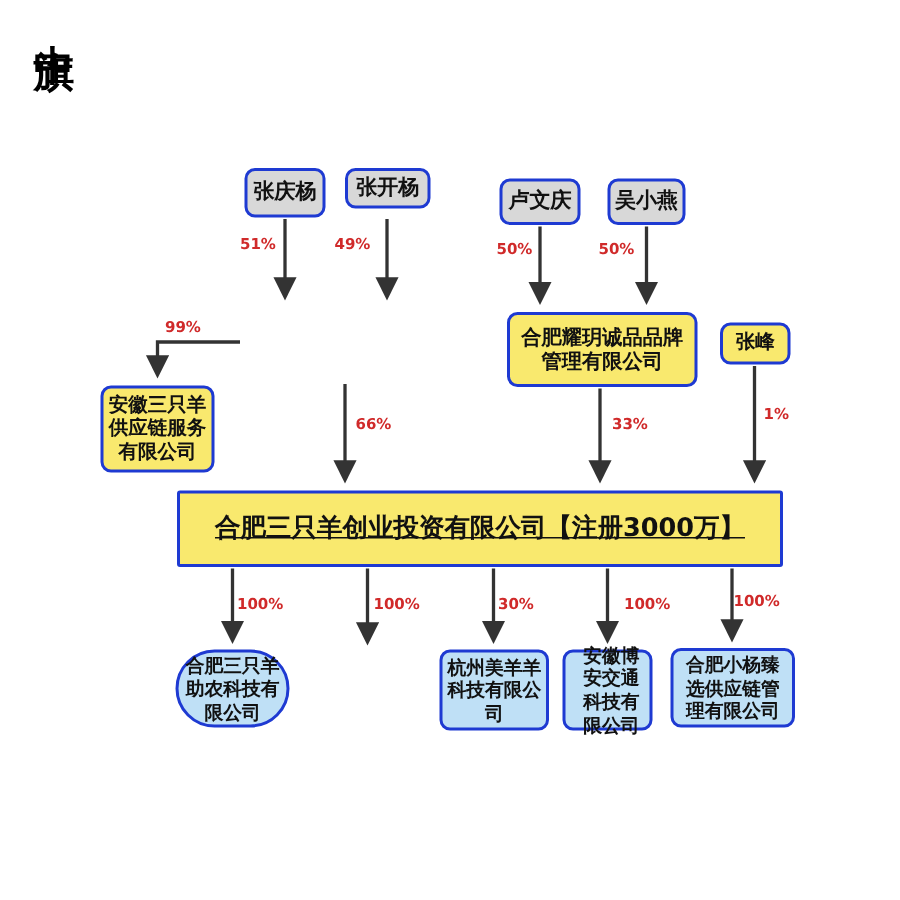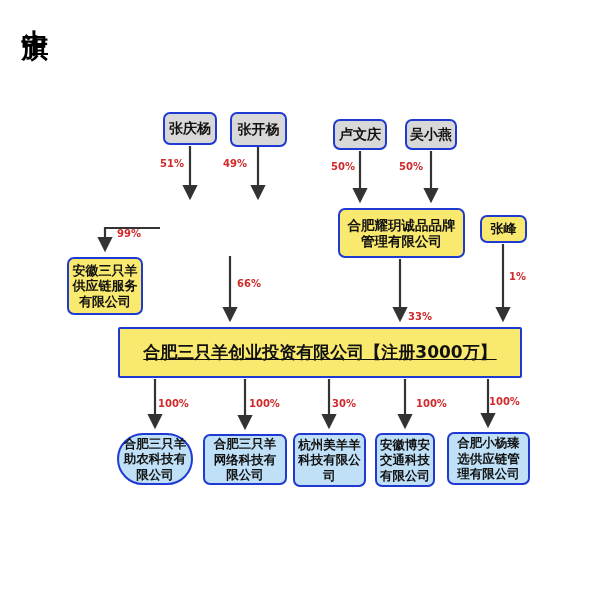--- a/index.html
+++ b/index.html
@@ -78,45 +78,44 @@
       <line x1="503" y1="244" x2="503" y2="319" marker-end="url(#ah)"></line>
       <line x1="155" y1="379" x2="155" y2="426" marker-end="url(#ah)"></line>
       <line x1="245" y1="379" x2="245" y2="427" marker-end="url(#ah)"></line>
       <line x1="329" y1="379" x2="329" y2="426" marker-end="url(#ah)"></line>
       <line x1="405" y1="379" x2="405" y2="426" marker-end="url(#ah)"></line>
       <line x1="488" y1="379" x2="488" y2="425" marker-end="url(#ah)"></line>
     </g>
   </svg>
 
   <div class="box gray person" style="left:163px;top:112px;width:54px;height:33px;">张庆杨</div>
-  <div class="box gray person" style="left:230px;top:112px;width:57px;height:35px;">张开杨</div>
+  <div class="box gray person" style="left:230px;top:112px;width:57px;height:27px;">张开杨</div>
   <div class="box gray person" style="left:333px;top:119px;width:54px;height:31px;">卢文庆</div>
   <div class="box gray person" style="left:405px;top:119px;width:52px;height:31px;">吴小燕</div>
   <div class="box yellow small" style="left:480px;top:215px;width:47px;height:28px;">张峰</div>
 
   <div class="box yellow company" style="left:338px;top:208px;width:127px;height:50px;">合肥耀玥诚品品牌管理有限公司</div>
   <div class="box yellow small" style="left:67px;top:257px;width:76px;height:58px;">安徽三只羊供应链服务有限公司</div>
 
   <div class="box yellow big" style="left:118px;top:327px;width:404px;height:51px;">
     <span>合肥三只羊创业投资有限公司【注册3000万】</span>
   </div>
 
   <div class="box lblue bottom" style="left:117px;top:433px;width:76px;height:52px;border-radius:26px;">合肥三只羊助农科技有限公司</div>
-  <div class="box lblue bottom" style="left:203px;top:434px;width:84px;height:51px;">合肥三只羊网络科技有限公司</div>
   <div class="box lblue bottom" style="left:293px;top:433px;width:73px;height:54px;">杭州美羊羊科技有限公司</div>
-  <div class="box lblue bottom" style="left:375px;top:433px;width:60px;height:54px;">安徽博安交通科技有限公司</div>
+  <div class="box lblue bottom" style="left:375px;top:433px;width:60px;height:54px;padding-left:8px;">安徽博安交通科技有限公司</div>
   <div class="box lblue bottom" style="left:447px;top:432px;width:83px;height:53px;">合肥小杨臻选供应链管理有限公司</div>
 
   <span class="pct" style="left:160px;top:158px;">51%</span>
   <span class="pct" style="left:223px;top:158px;">49%</span>
   <span class="pct" style="left:331px;top:161px;">50%</span>
   <span class="pct" style="left:399px;top:161px;">50%</span>
-  <span class="pct" style="left:110px;top:228px;margin-left:7px;">99%</span>
+  <span class="pct" style="left:110px;top:213px;">99%</span>
   <span class="pct" style="left:237px;top:278px;">66%</span>
-  <span class="pct" style="left:408px;top:278px;margin-top:33px;">33%</span>
+  <span class="pct" style="left:408px;top:278px;">33%</span>
   <span class="pct" style="left:509px;top:271px;">1%</span>
   <span class="pct" style="left:158px;top:398px;">100%</span>
   <span class="pct" style="left:249px;top:398px;">100%</span>
   <span class="pct" style="left:332px;top:398px;">30%</span>
   <span class="pct" style="left:416px;top:398px;">100%</span>
   <span class="pct" style="left:489px;top:396px;">100%</span>
 
 </div>
 
 </body></html>

